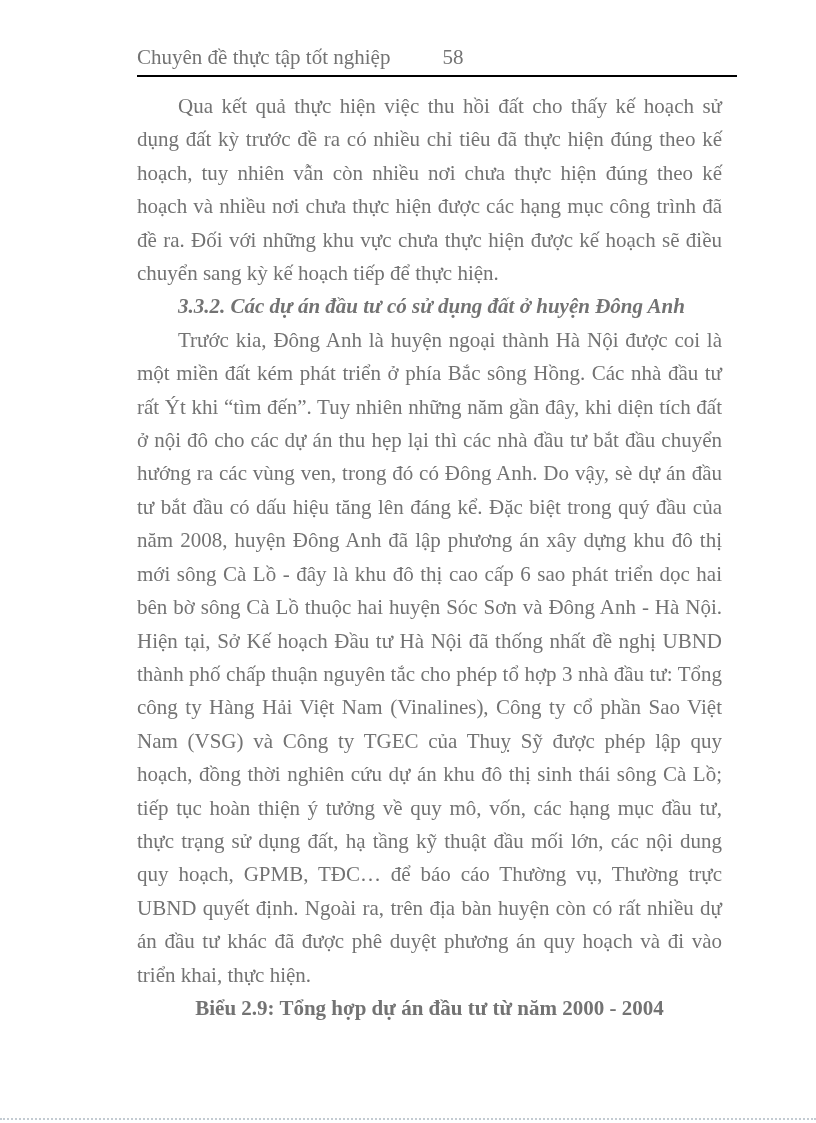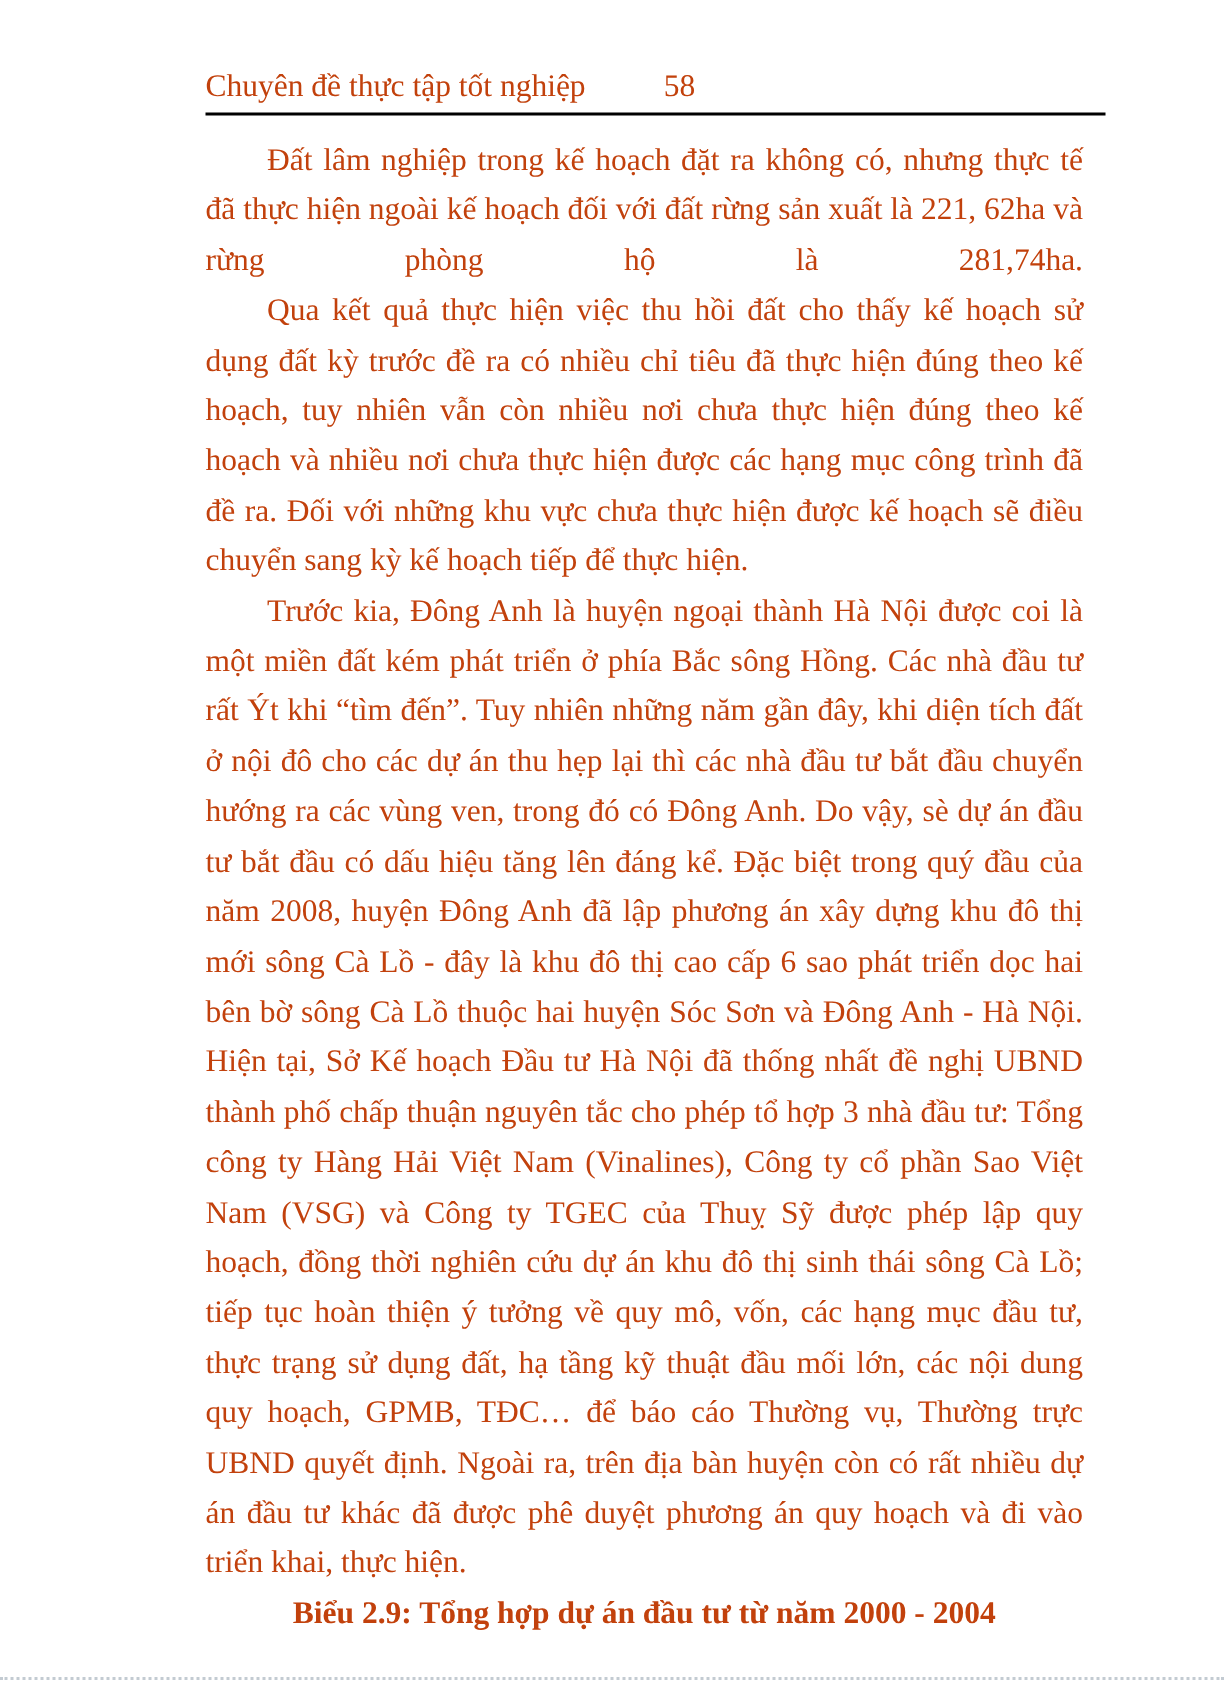--- a/index.html
+++ b/index.html
@@ -7,21 +7,21 @@
     padding: 0;
     background: #ffffff;
   }
   .page {
     position: relative;
     width: 816px;
     height: 1123px;
     background: #ffffff;
     overflow: hidden;
     font-family: "Liberation Serif", "DejaVu Serif", serif;
-    color: #c2410c;
+    color: #737373;
   }
 
   
   .header {
     position: absolute;
     left: 137px;
     top: 44px;
     width: 600px;
     border-bottom: 2.5px solid #000000;
     padding-bottom: 5px;
@@ -93,22 +93,22 @@
 </head>
 <body>
 
 <div class="page">
 
   <div class="header">
     <span>Chuyên  đề thực tập tốt nghiệp</span><span class="page-number">58</span>
   </div>
 
   <div class="body-text">
-    <p class="justify-last">Đất lâm nghiệp trong kế hoạch đặt ra không có, nhưng thực tế đã thực hiện ngoài kế hoạch đối với đất rừng sản xuất là 221, 62ha và rừng phòng hộ là 281,74ha.</p>
     <p>Qua kết quả thực hiện việc thu hồi đất cho thấy kế hoạch sử dụng đất kỳ trước đề ra có nhiều chỉ tiêu đã thực hiện đúng theo kế hoạch, tuy nhiên vẫn còn nhiều nơi chưa thực hiện đúng theo kế hoạch và nhiều nơi chưa thực hiện được các hạng mục công trình đã đề ra. Đối với những khu vực chưa thực hiện được kế hoạch sẽ điều chuyển sang kỳ kế hoạch tiếp để thực hiện.</p>
+    <p class="section-heading">3.3.2. Các dự án đầu tư có sử dụng đất ở huyện Đông Anh</p>
     <p>Trước kia, Đông Anh là huyện ngoại thành Hà Nội được coi là một miền đất kém phát triển ở phía Bắc sông Hồng. Các nhà đầu tư rất Ýt khi “tìm đến”. Tuy nhiên những năm gần đây, khi diện tích đất ở nội đô cho các dự án thu hẹp lại thì các nhà đầu tư bắt đầu chuyển hướng ra các vùng ven, trong đó có Đông Anh. Do vậy, sè dự án đầu tư bắt đầu có dấu hiệu tăng lên đáng kể. Đặc biệt trong quý đầu của năm 2008, huyện Đông Anh đã lập phương án xây dựng khu đô thị mới sông Cà Lồ - đây là khu đô thị cao cấp 6 sao phát triển dọc hai bên bờ sông Cà Lồ thuộc hai huyện Sóc Sơn và Đông Anh - Hà Nội. Hiện tại, Sở Kế hoạch Đầu tư Hà Nội đã thống nhất đề nghị UBND thành phố chấp thuận nguyên tắc cho phép tổ hợp 3 nhà đầu tư: Tổng công ty Hàng Hải Việt Nam (Vinalines),  Công ty cổ phần Sao Việt Nam (VSG) và Công ty TGEC của Thuỵ Sỹ được phép lập quy hoạch, đồng thời nghiên cứu dự án khu đô thị sinh thái sông Cà Lồ; tiếp tục hoàn thiện ý tưởng về quy mô, vốn, các hạng mục đầu tư, thực trạng sử dụng đất, hạ tầng kỹ thuật đầu mối lớn, các nội dung quy hoạch, GPMB, TĐC… để báo cáo Thường vụ, Thường trực UBND quyết định. Ngoài ra, trên địa bàn huyện còn có rất nhiều dự án đầu tư khác đã được phê duyệt phương án quy hoạch và đi vào triển khai, thực hiện.</p>
     <p class="table-caption">Biểu 2.9: Tổng hợp dự án đầu tư từ năm 2000 - 2004</p>
   </div>
 
 
   <div class="page-boundary"></div>
 
 </div>
 
 </body></html>

